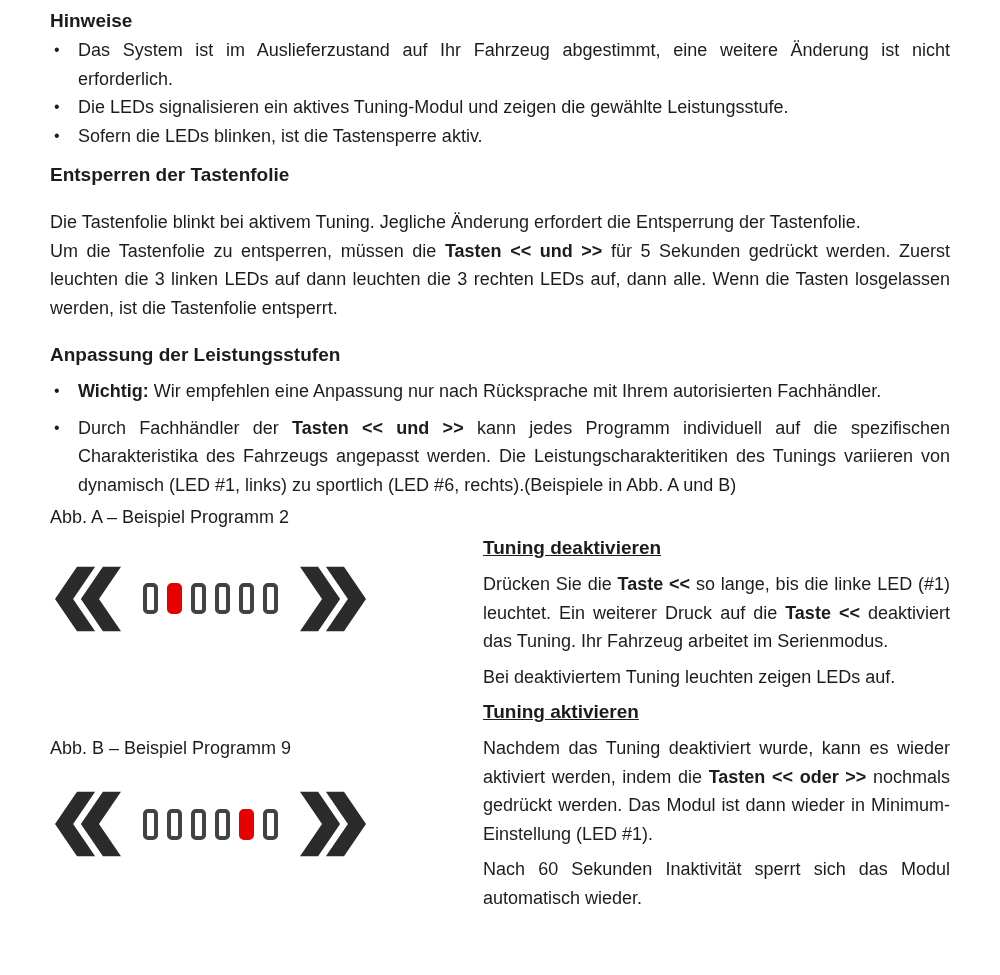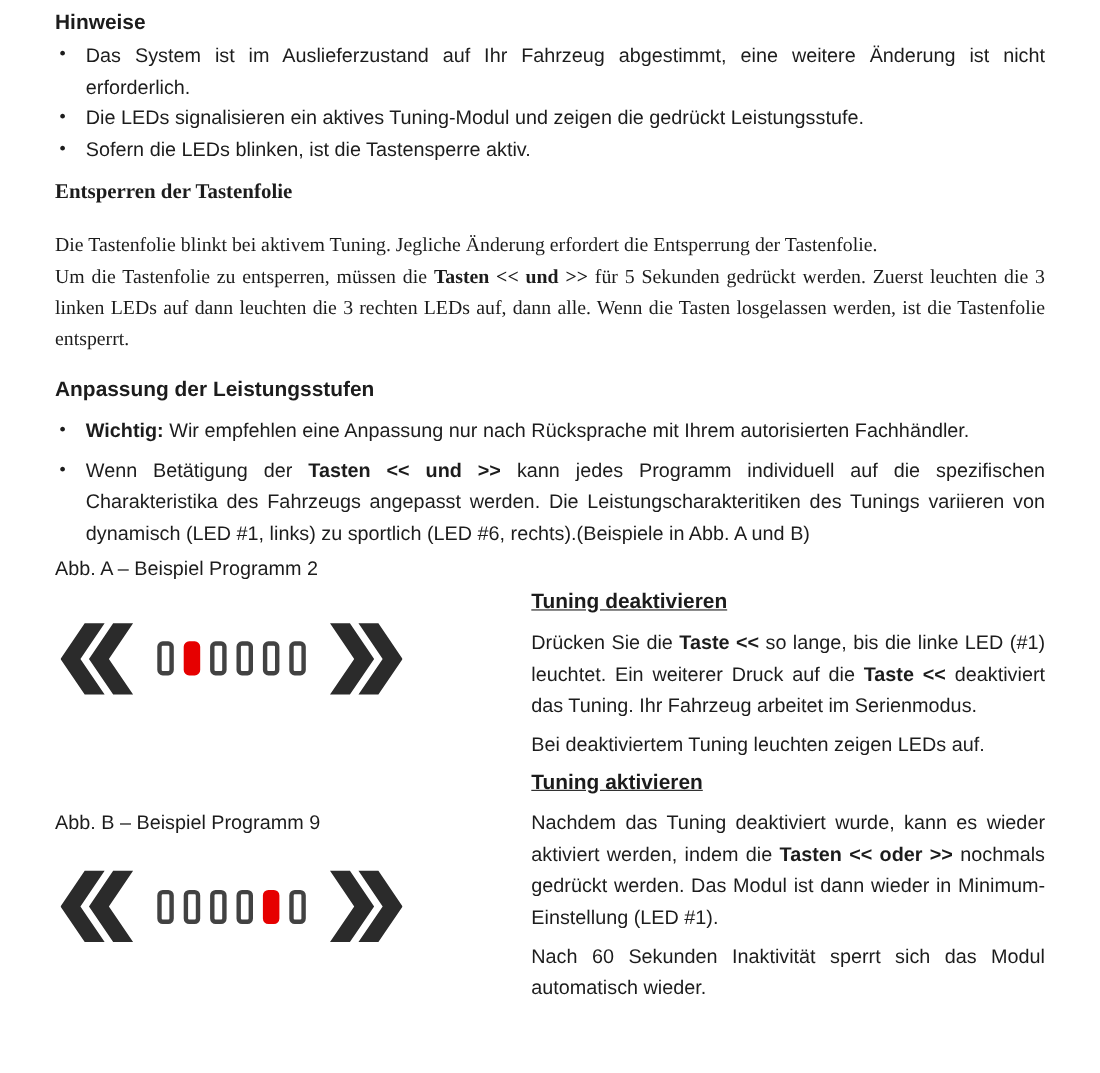--- a/index.html
+++ b/index.html
@@ -20,21 +20,21 @@
   p{margin:0;text-align:justify;}
   .b{font-weight:700;}
 
   ul.blist{list-style:none;margin:0;padding:0;}
   ul.blist li{
     position:relative;padding-left:28px;text-align:justify;margin:0;
   }
   .marker{position:absolute;left:4px;top:0;font-size:16px;}
 
   #sec-hinweise h3{margin-bottom:2px;}
-  #sec-entsperren{margin-top:12px;font-family:Liberation Serif, serif;}
+  #sec-entsperren{margin-top:12px;}
   #sec-entsperren .para-block{margin-top:20px;}
   #sec-anpassung{margin-top:20px;}
   #sec-anpassung li{margin-top:9px;}
   #sec-anpassung li + li{margin-top:8px;}
 
   .columns{display:grid;grid-template-columns:433px 467px;margin-top:0;}
   .figures-col{padding-top:4px;}
   .fig-label{line-height:28.5px;}
   .led-display{
     margin-top:32px;margin-left:5px;height:70px;
@@ -65,21 +65,21 @@
 
   <section id="sec-hinweise">
     <h3>Hinweise</h3>
     <ul class="blist">
       <li>
         <span class="marker">•</span>
         <span>Das System ist im Auslieferzustand auf Ihr Fahrzeug abgestimmt, eine weitere Änderung ist nicht erforderlich.</span>
       </li>
       <li>
         <span class="marker">•</span>
-        <span>Die LEDs signalisieren ein aktives Tuning-Modul und zeigen die gedrückt Leistungsstufe.</span>
+        <span>Die LEDs signalisieren ein aktives Tuning-Modul und zeigen die gewählte Leistungsstufe.</span>
       </li>
       <li>
         <span class="marker">•</span>
         <span>Sofern die LEDs blinken, ist die Tastensperre aktiv.</span>
       </li>
     </ul>
   </section>
 
   <section id="sec-entsperren">
     <h3>Entsperren der Tastenfolie</h3>
@@ -91,21 +91,21 @@
 
   <section id="sec-anpassung">
     <h3>Anpassung der Leistungsstufen</h3>
     <ul class="blist">
       <li>
         <span class="marker">•</span>
         <div><span class="b">Wichtig:</span><span> Wir empfehlen eine Anpassung nur nach Rücksprache mit Ihrem autorisierten Fachhändler.</span></div>
       </li>
       <li>
         <span class="marker">•</span>
-        <span><span>Wenn Betätigung der </span><span class="b">Tasten &lt;&lt; und &gt;&gt;</span><span> kann jedes Programm individuell auf die spezifischen Charakteristika des Fahrzeugs angepasst werden. Die Leistungscharakteritiken des Tunings variieren von dynamisch (LED #1, links) zu sportlich (LED #6, rechts).(Beispiele in Abb. A und B)</span></span>
+        <span><span>Durch Fachhändler der </span><span class="b">Tasten &lt;&lt; und &gt;&gt;</span><span> kann jedes Programm individuell auf die spezifischen Charakteristika des Fahrzeugs angepasst werden. Die Leistungscharakteritiken des Tunings variieren von dynamisch (LED #1, links) zu sportlich (LED #6, rechts).(Beispiele in Abb. A und B)</span></span>
       </li>
     </ul>
   </section>
 
   <div class="columns">
 
     <div class="figures-col">
       <div class="fig-label">Abb. A – Beispiel Programm 2</div>
       <div class="led-display">
         <svg class="chev-svg chev-left" width="66" height="66" viewBox="0 0 102 100" aria-hidden="true">

